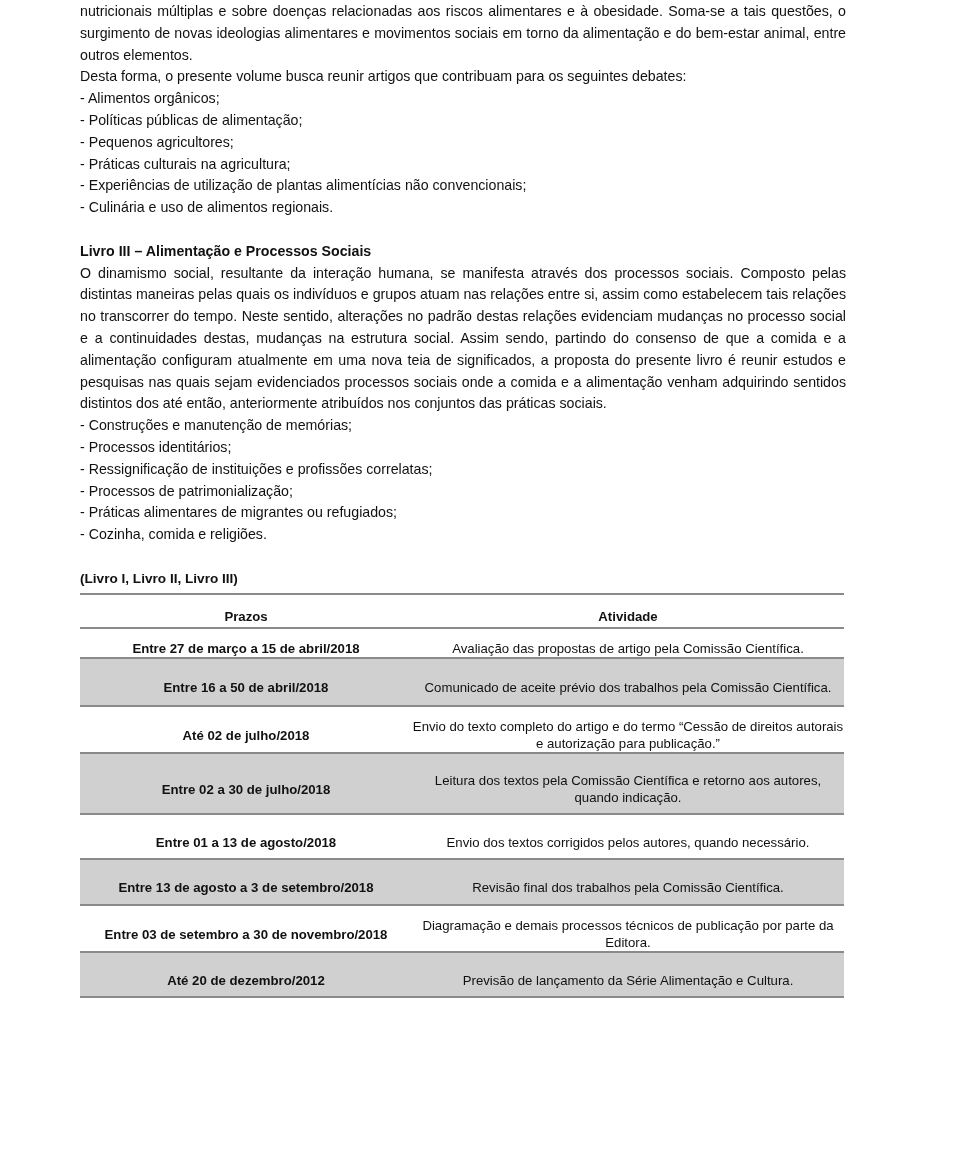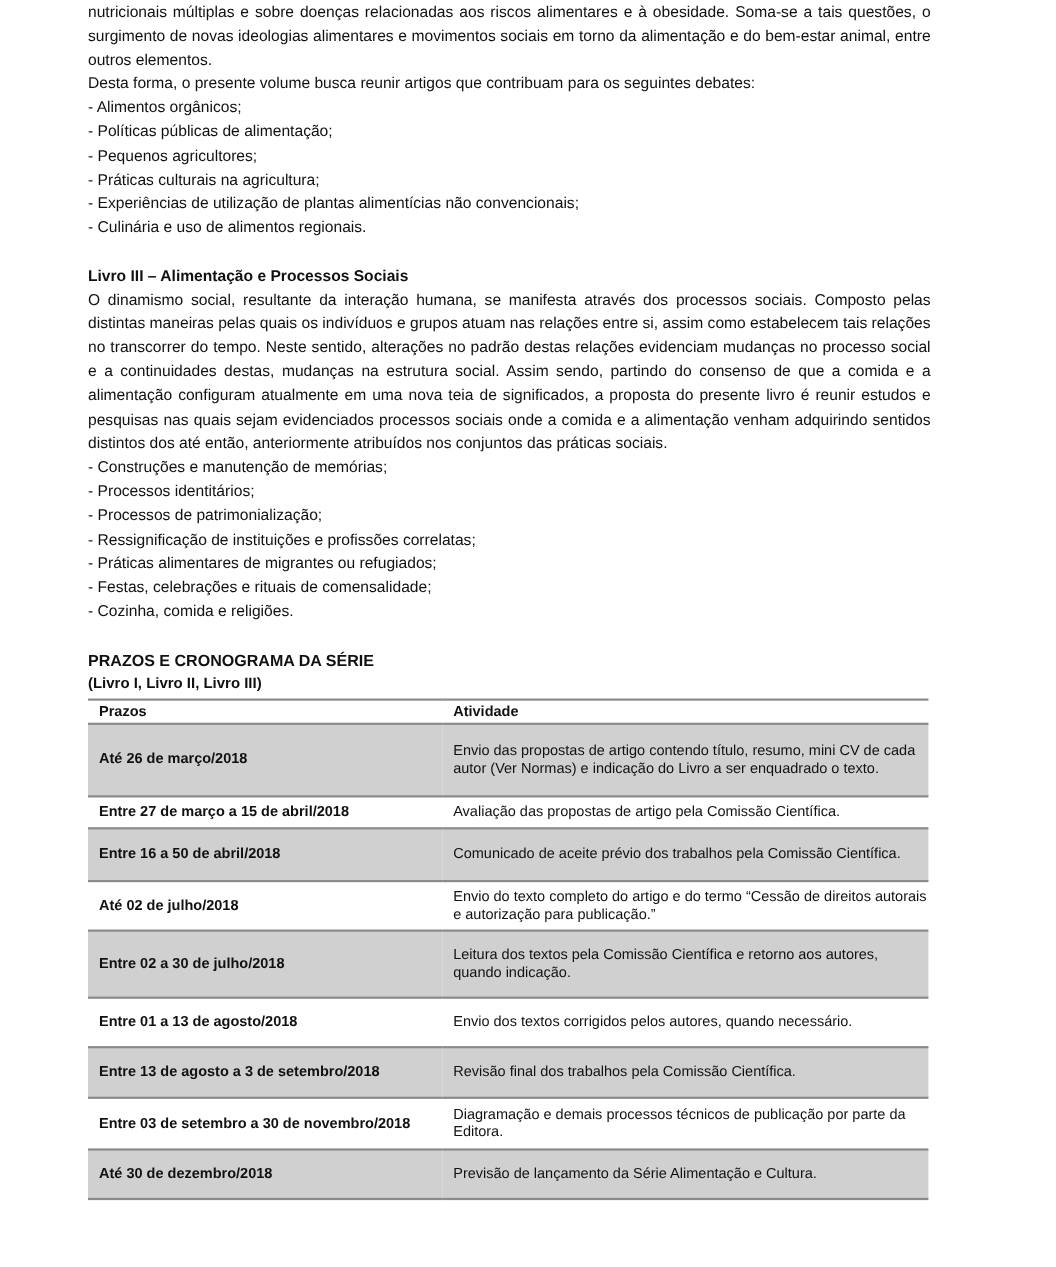--- a/index.html
+++ b/index.html
@@ -9,21 +9,21 @@
   .p { font-size: 14.2px; line-height: 21.8px; margin: 0; text-align: justify; }
   .line { font-size: 14.2px; line-height: 21.8px; margin: 0; white-space: nowrap; }
   ul.dash { list-style: none; margin: 0; padding: 0; }
   ul.dash li { font-size: 14.2px; line-height: 21.8px; white-space: nowrap; }
   .heading { font-weight: bold; font-size: 14.2px; line-height: 21.8px; margin: 0; }
   .spacer { height: 21.8px; }
   .sec-title { font-weight: bold; font-size: 14.6px; line-height: 20px; margin: 0; }
   .sec-sub { font-weight: bold; font-size: 13.6px; line-height: 20px; margin: 0; }
   table.sched { border-collapse: collapse; width: 764px; margin-top: 4px;
                 font-size: 13.2px; }
-  table.sched th, table.sched td { padding: 0 0 0 10px; vertical-align: middle; text-align: left; }
+  table.sched th, table.sched td { padding: 12px 0 0 10px; vertical-align: middle; text-align: center; }
   table.sched thead th { font-weight: bold; height: 20px; border-top: 2px solid #8a8a8a; border-bottom: 2px solid #8a8a8a; }
   table.sched td { border-bottom: 2px solid #8a8a8a; line-height: 16.5px; }
   table.sched td.prazo { font-weight: bold; width: 312px; }
   table.sched tr.gray td { background: #d0d0d0; }
 </style>
 </head>
 <body>
 
 <div class="page">
 
@@ -38,44 +38,38 @@
     <li>- Culinária e uso de alimentos regionais.</li>
   </ul>
 
   <div class="spacer"></div>
 
   <p class="heading">Livro III – Alimentação e Processos Sociais</p>
   <p class="p">O dinamismo social, resultante da interação humana, se manifesta através dos processos sociais. Composto pelas distintas maneiras pelas quais os indivíduos e grupos atuam nas relações entre si, assim como estabelecem tais relações no transcorrer do tempo. Neste sentido, alterações no padrão destas relações evidenciam mudanças no processo social e a continuidades destas, mudanças na estrutura social. Assim sendo, partindo do consenso de que a comida e a alimentação configuram atualmente em uma nova teia de significados, a proposta do presente livro é reunir estudos e pesquisas nas quais sejam evidenciados processos sociais onde a comida e a alimentação venham adquirindo sentidos distintos dos até então, anteriormente atribuídos nos conjuntos das práticas sociais.</p>
   <ul class="dash">
     <li>- Construções e manutenção de memórias;</li>
     <li>- Processos identitários;</li>
+    <li>- Ressignificação de instituições e profissões correlatas;</li>
     <li>- Processos de patrimonialização;</li>
-    <li>- Ressignificação de instituições e profissões correlatas;</li>
     <li>- Práticas alimentares de migrantes ou refugiados;</li>
-    <li>- Festas, celebrações e rituais de comensalidade;</li>
     <li>- Cozinha, comida e religiões.</li>
   </ul>
 
   <div style="height:23px;"></div>
 
-  <p class="sec-title">PRAZOS E CRONOGRAMA DA SÉRIE</p>
   <p class="sec-sub">(Livro I, Livro II, Livro III)</p>
 
   <table class="sched">
     <thead>
       <tr>
         <th>Prazos</th>
         <th>Atividade</th>
       </tr>
     </thead>
     <tbody>
-      <tr class="gray" style="height:66px;">
-        <td class="prazo">Até 26 de março/2018</td>
-        <td>Envio das propostas de artigo contendo título, resumo, mini CV de cada autor (Ver Normas) e indicação do Livro a ser enquadrado o texto.</td>
-      </tr>
       <tr style="height:29px;">
         <td class="prazo">Entre 27 de março a 15 de abril/2018</td>
         <td>Avaliação das propostas de artigo pela Comissão Científica.</td>
       </tr>
       <tr class="gray" style="height:48px;">
         <td class="prazo">Entre 16 a 50 de abril/2018</td>
         <td>Comunicado de aceite prévio dos trabalhos pela Comissão Científica.</td>
       </tr>
       <tr style="height:45px;">
         <td class="prazo">Até 02 de julho/2018</td>
@@ -91,18 +85,18 @@
       </tr>
       <tr class="gray" style="height:46px;">
         <td class="prazo">Entre 13 de agosto a 3 de setembro/2018</td>
         <td>Revisão final dos trabalhos pela Comissão Científica.</td>
       </tr>
       <tr style="height:47px;">
         <td class="prazo">Entre 03 de setembro a 30 de novembro/2018</td>
         <td>Diagramação e demais processos técnicos de publicação por parte da Editora.</td>
       </tr>
       <tr class="gray" style="height:45px;">
-        <td class="prazo">Até 30 de dezembro/2018</td>
+        <td class="prazo">Até 20 de dezembro/2012</td>
         <td>Previsão de lançamento da Série Alimentação e Cultura.</td>
       </tr>
     </tbody>
   </table>
 </div>
 
 </body></html>

